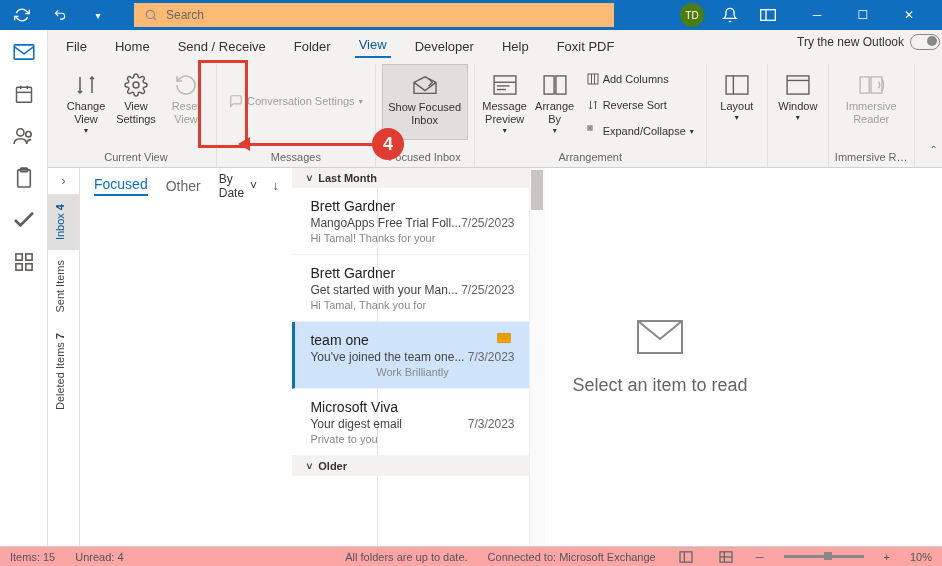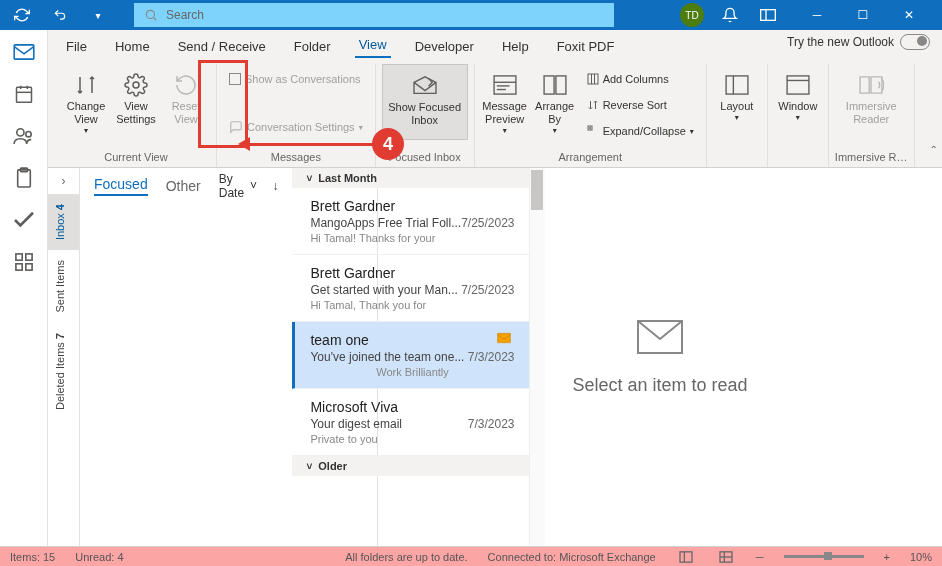--- a/index.html
+++ b/index.html
@@ -1,37 +1,37 @@
 <!DOCTYPE html>
 <html><head>
 <meta charset="utf-8">
 <style>
 * { box-sizing: border-box; margin: 0; padding: 0; font-family: 'Segoe UI', sans-serif; }
 body { width: 942px; height: 566px; overflow: hidden; background: #fff; font-size: 12px; color: #333; }
 
 .titlebar { height: 30px; background: #106ebe; display: flex; align-items: center; color: #fff; padding: 0 10px; gap: 14px; }
 .titlebar .icon-btn { width: 24px; height: 24px; display: flex; align-items: center; justify-content: center; cursor: pointer; }
-.titlebar .searchbox { flex: 0 0 480px; height: 24px; background: #7dd3fc; display: flex; align-items: center; padding: 0 10px; color: #666; gap: 8px; margin-left: 10px; }
+.titlebar .searchbox { flex: 0 0 480px; height: 24px; background: #fdba74; display: flex; align-items: center; padding: 0 10px; color: #666; gap: 8px; margin-left: 10px; }
 .titlebar .spacer { flex: 1; }
 .titlebar .user-badge { width: 24px; height: 24px; border-radius: 50%; background: #4d7c0f; display: flex; align-items: center; justify-content: center; font-size: 10px; }
 .winctrl { display: flex; gap: 0; }
 .winctrl div { width: 46px; height: 30px; display: flex; align-items: center; justify-content: center; cursor: pointer; }
 
 .content { display: flex; height: 516px; }
 .railcol { width: 48px; border-right: 1px solid #e1e1e1; display: flex; flex-direction: column; align-items: center; padding-top: 10px; gap: 18px; }
 .railcol .ritem { width: 32px; height: 24px; display: flex; align-items: center; justify-content: center; color: #106ebe; cursor: pointer; }
 .railcol .ritem svg { stroke: #605e5c; }
 .railcol .ritem.active svg { stroke: #106ebe; }
 
 .maincol { flex: 1; display: flex; flex-direction: column; }
 
 .tabbar { height: 28px; display: flex; align-items: flex-end; padding: 0 14px; gap: 20px; font-size: 13px; background: #f3f2f1; position: relative; }
 .tabbar .tab { padding: 4px 4px; cursor: pointer; color: #333; margin-top: 40px; }
 .tabbar .tab.active { border-bottom: 2px solid #106ebe; color: #005a9e; }
-.tabbar .trynew { position: absolute; right: 12px; top: 4px; display: flex; align-items: center; gap: 6px; font-size: 12px; justify-content: center; }
+.tabbar .trynew { position: absolute; right: 2px; top: 4px; display: flex; align-items: center; gap: 6px; font-size: 12px; justify-content: center; }
 .toggle { width: 30px; height: 16px; border: 1px solid #888; border-radius: 8px; position: relative; }
 .toggle::after { content: ''; position: absolute; right: 2px; top: 1px; width: 10px; height: 10px; background: #888; border-radius: 50%; }
 
 .ribbon { height: 110px; background: #f3f2f1; border-bottom: 1px solid #d0d0d0; display: flex; padding: 6px 8px 0 8px; position: relative; }
 .rgroup { display: flex; flex-direction: column; align-items: center; padding: 0 6px; border-right: 1px solid #e1dfdd; }
 .rgroup:last-child { border-right: none; }
 .rgrow { display: flex; gap: 2px; flex: 1; align-items: flex-start; }
 .rglabel { font-size: 11px; color: #666; padding: 2px 0 4px 0; text-align: center; }
 .bigbtn { width: 48px; height: 76px; display: flex; flex-direction: column; align-items: center; justify-content: flex-start; padding-top: 6px; font-size: 11px; cursor: pointer; text-align: center; line-height: 1.2; }
 .bigbtn.show { width: 86px; background: #e1dfdd; border: 1px solid #c8c6c4; }
@@ -221,24 +221,20 @@
               </div>
             <span>Reset View</span>
           </div>
         </div>
         <div class="rglabel">Current View</div>
       </div>
 
       <div class="rgroup">
         <div class="rgrow">
           <div class="smallstack">
-            <div class="smallbtn faded">
-                <span class="checkbox-sq"></span>
-                <span>Show as Conversations</span>
-              </div>
             <div style="height:18px;"></div>
             <div class="smallbtn faded">
                 <svg width="14" height="14" viewBox="0 0 24 24" fill="none" stroke="#b8b8b8" stroke-width="2">
                   <path d="M21 15a2 2 0 0 1-2 2H7l-4 4V5a2 2 0 0 1 2-2h14a2 2 0 0 1 2 2z"></path>
                 </svg>
                 <span>Conversation Settings</span>
                 <span style="font-size:8px;">▾</span>
               </div>
           </div>
         </div>

